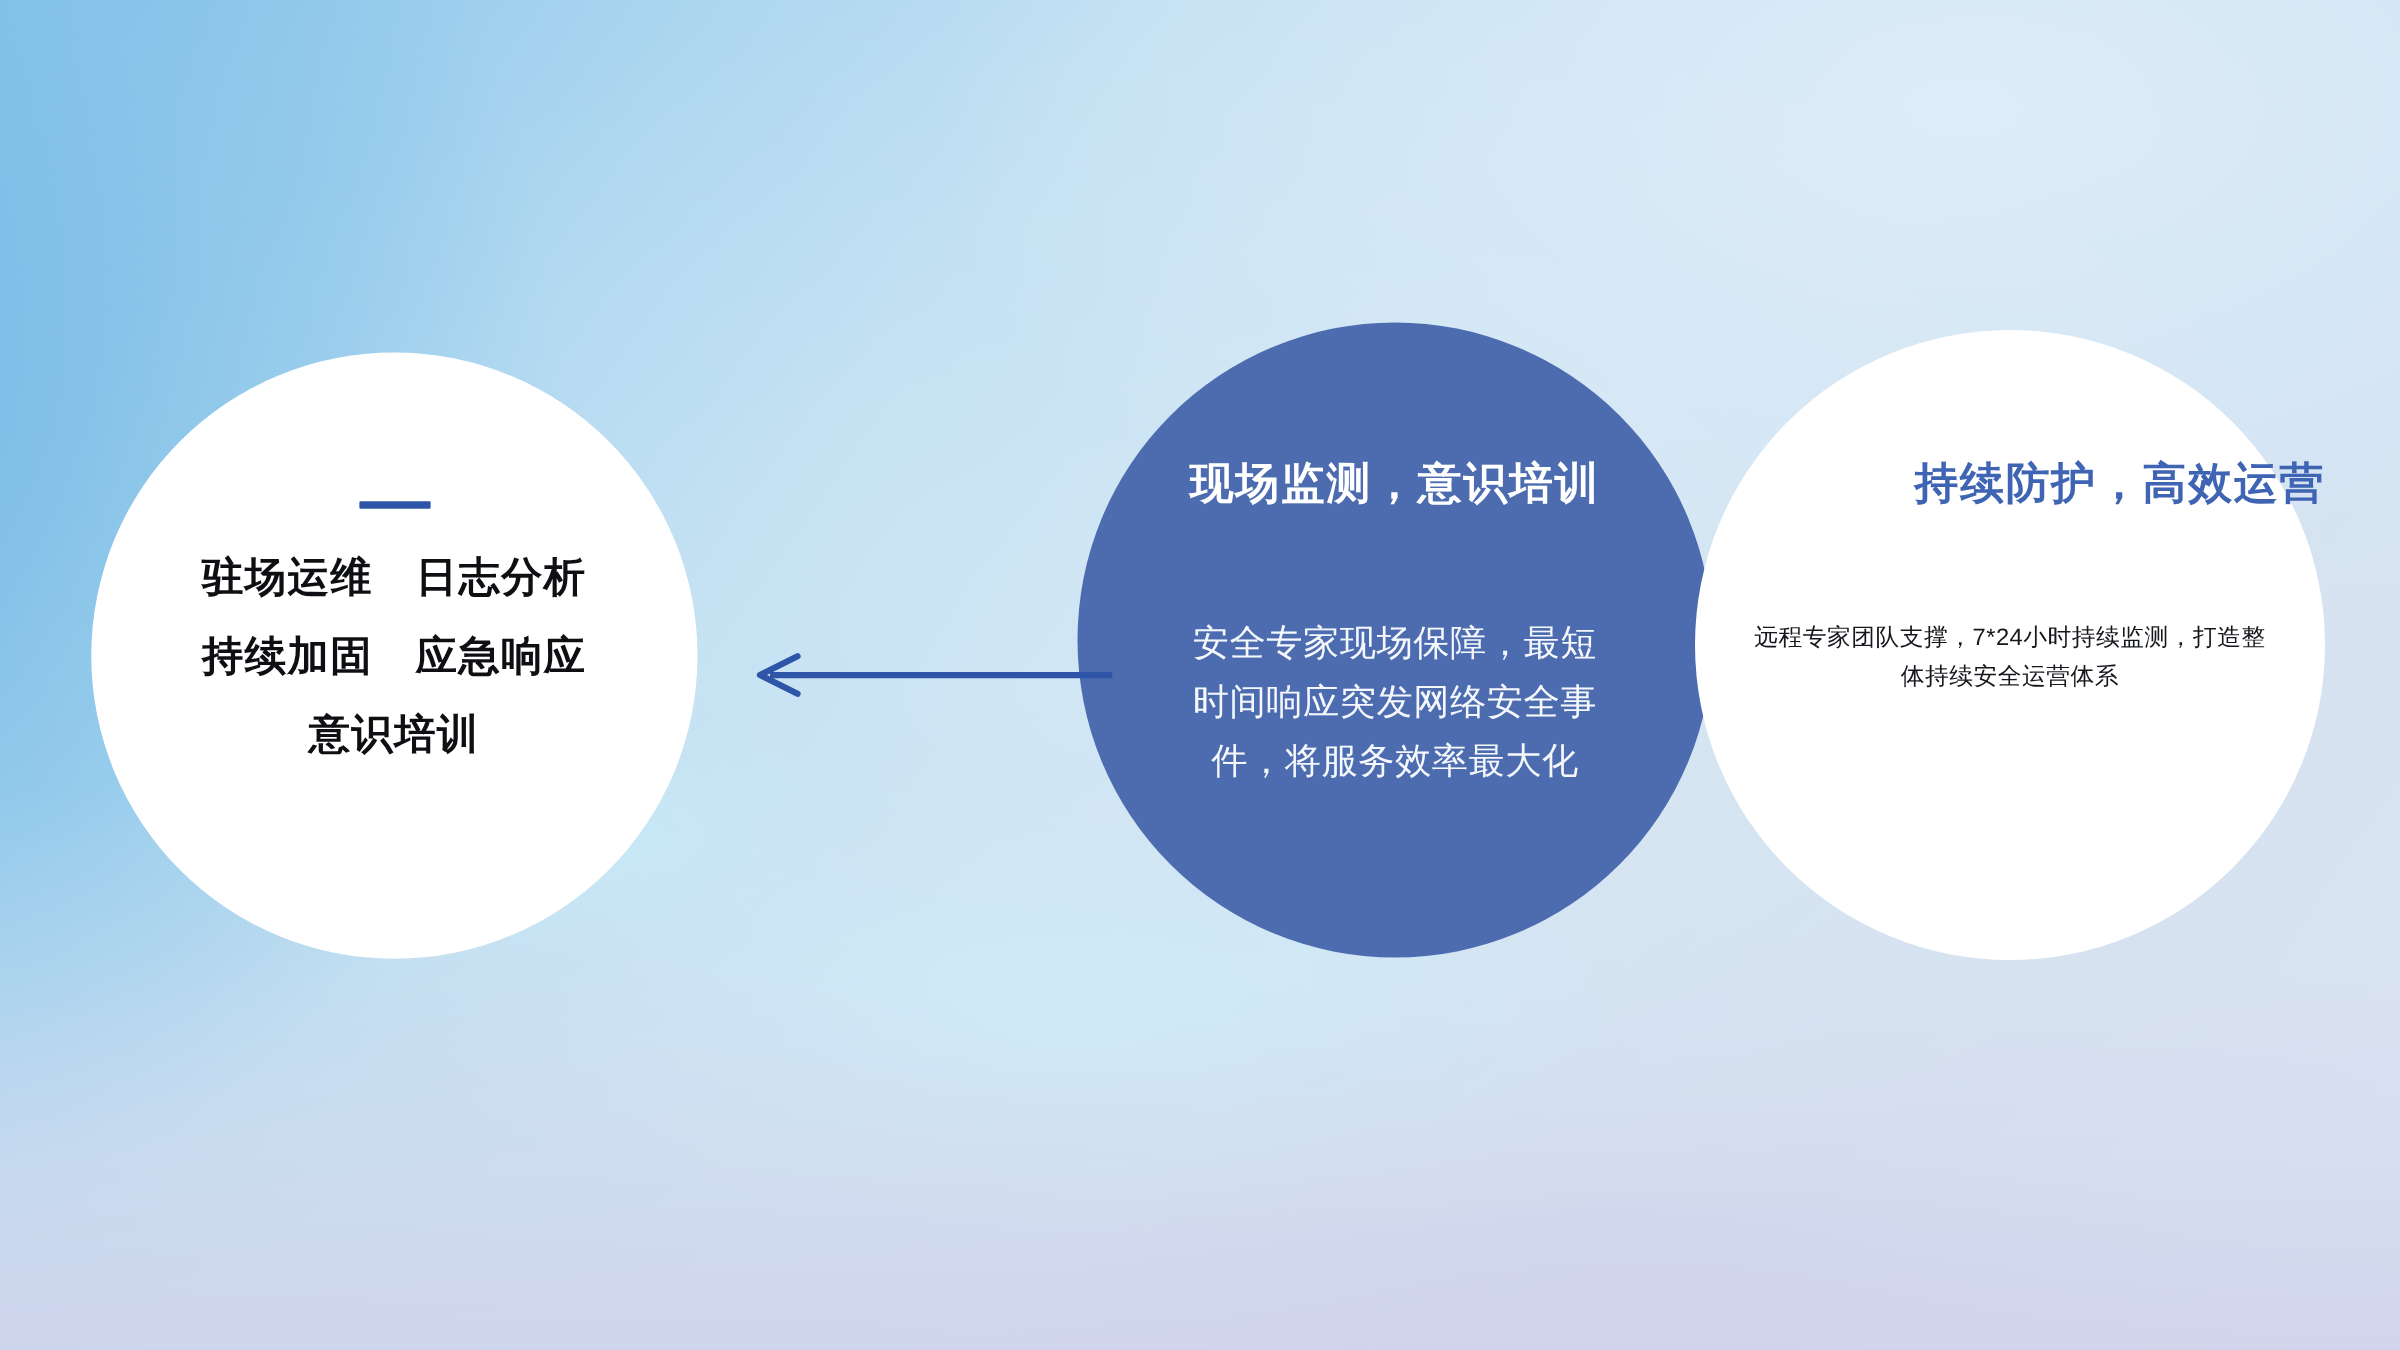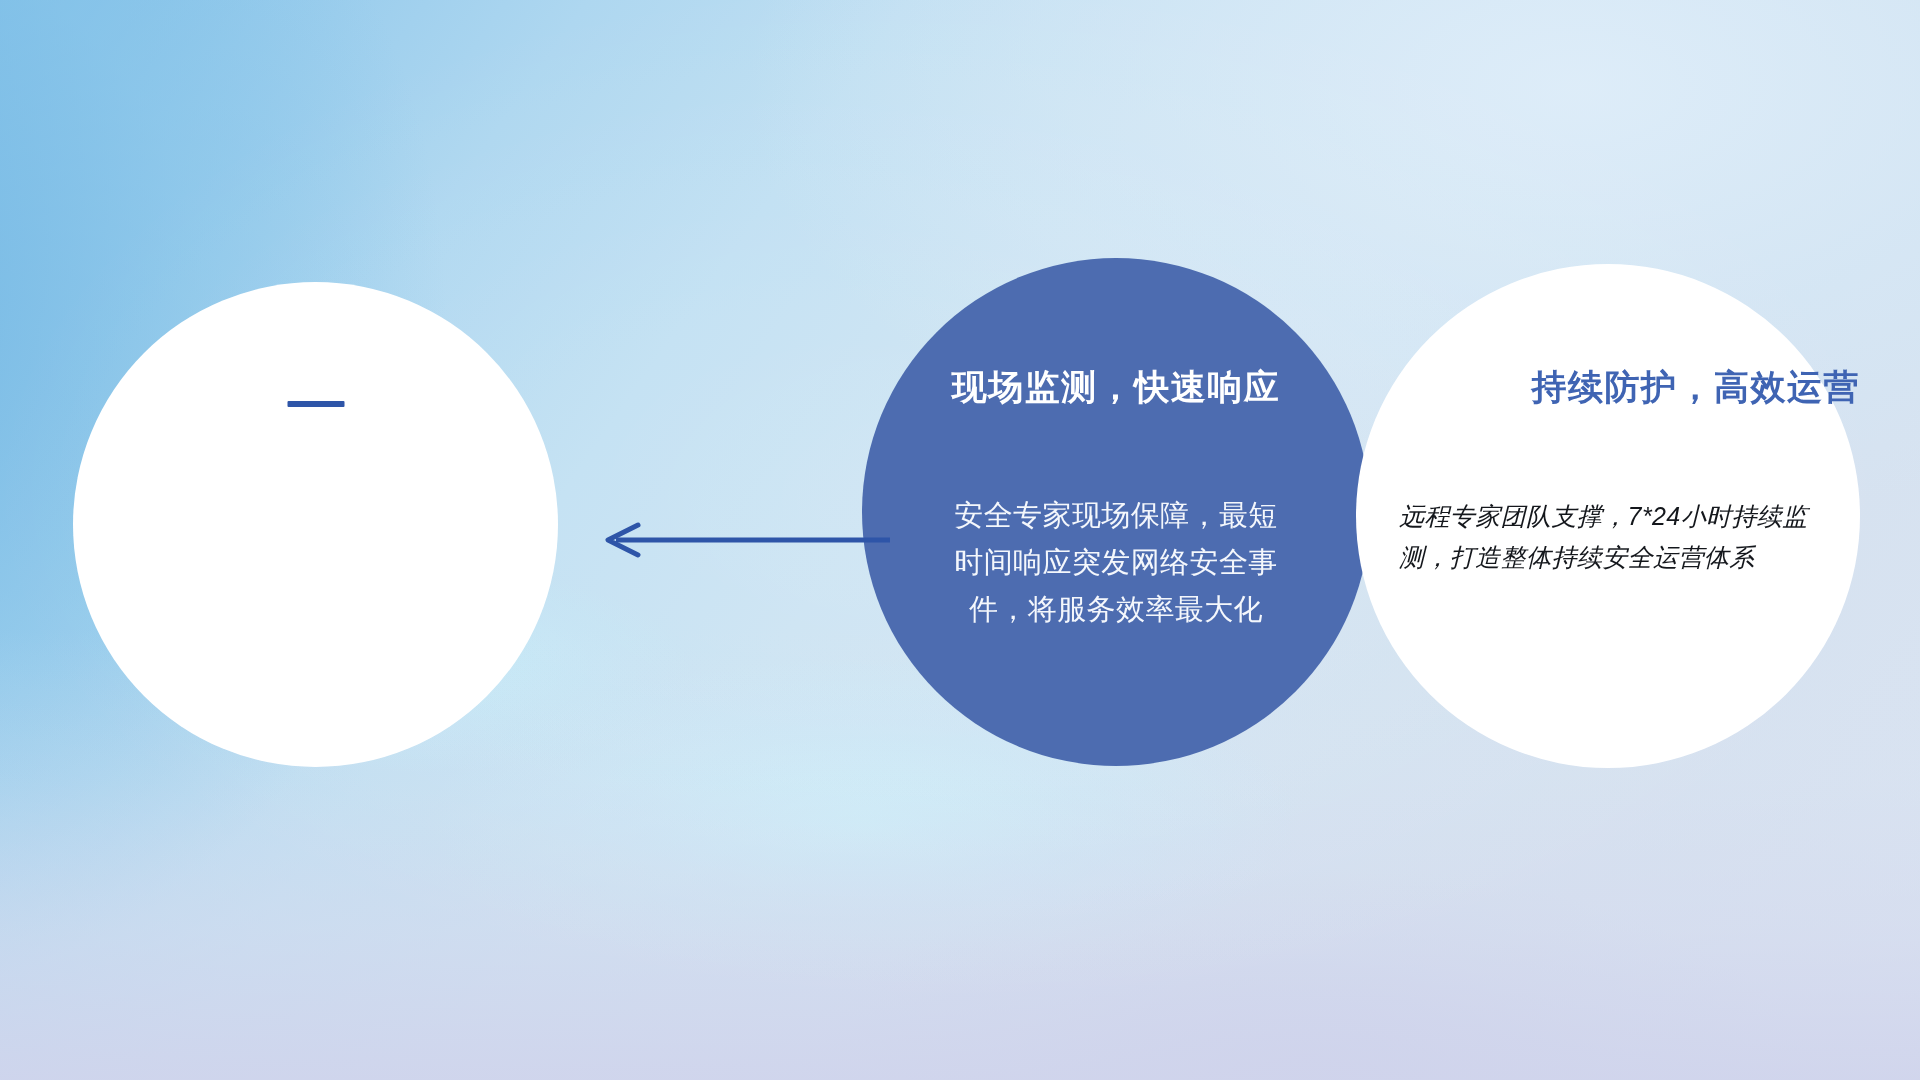--- a/index.html
+++ b/index.html
@@ -195,27 +195,26 @@
     letter-spacing: 1.5px;
     white-space: nowrap;
     line-height: 1.1;
   }
   .right-body {
     position: absolute;
     top: 232px;
     left: 50%;
     transform: translateX(-50%);
     width: 418px;
-    text-align: left;
-    font-size: 25px;
+    text-align: center;
+    font-size: 19px;
     font-weight: 400;
     color: #14171c;
     line-height: 1.62;
     letter-spacing: 0.4px;
-    font-style: italic;
   }
 
   
   .arrow-wrap {
     position: absolute;
     left: 600px; top: 516px;
     width: 290px; height: 48px;
     z-index: 6;
   }
   .arrow-wrap svg { display: block; }
@@ -229,28 +228,41 @@
   <div class="bg-layer bg-topright-wash"></div>
   <div class="bg-layer bg-leftarc"></div>
   <div class="bg-layer bg-cyanglow2"></div>
   <div class="bg-layer bg-cyanglow"></div>
   <div class="bg-layer bg-bottomlav2"></div>
   <div class="bg-layer bg-bottomlav"></div>
   <div class="bg-layer bg-vig"></div>
 
   <div class="circle circle-center">
     <div class="center-inner">
-      <div class="center-title">现场监测，快速响应</div>
+      <div class="center-title">现场监测，意识培训</div>
       <div class="center-body">安全专家现场保障，最短时间响应突发网络安全事件，将服务效率最大化</div>
     </div>
   </div>
 
   <div class="circle circle-left">
     <div class="left-inner">
       <div class="accent-dash"></div>
+      <div class="tag-rows">
+        <div class="tag-row">
+          <span>驻场运维</span>
+          <span>日志分析</span>
+        </div>
+        <div class="tag-row">
+          <span>持续加固</span>
+          <span>应急响应</span>
+        </div>
+        <div class="tag-row">
+          <span>意识培训</span>
+        </div>
+      </div>
     </div>
   </div>
 
   <div class="circle circle-right">
     <div class="right-inner">
       <div class="right-title">持续防护，高效运营</div>
       <div class="right-body">远程专家团队支撑，7*24小时持续监测，打造整体持续安全运营体系</div>
     </div>
   </div>
 

